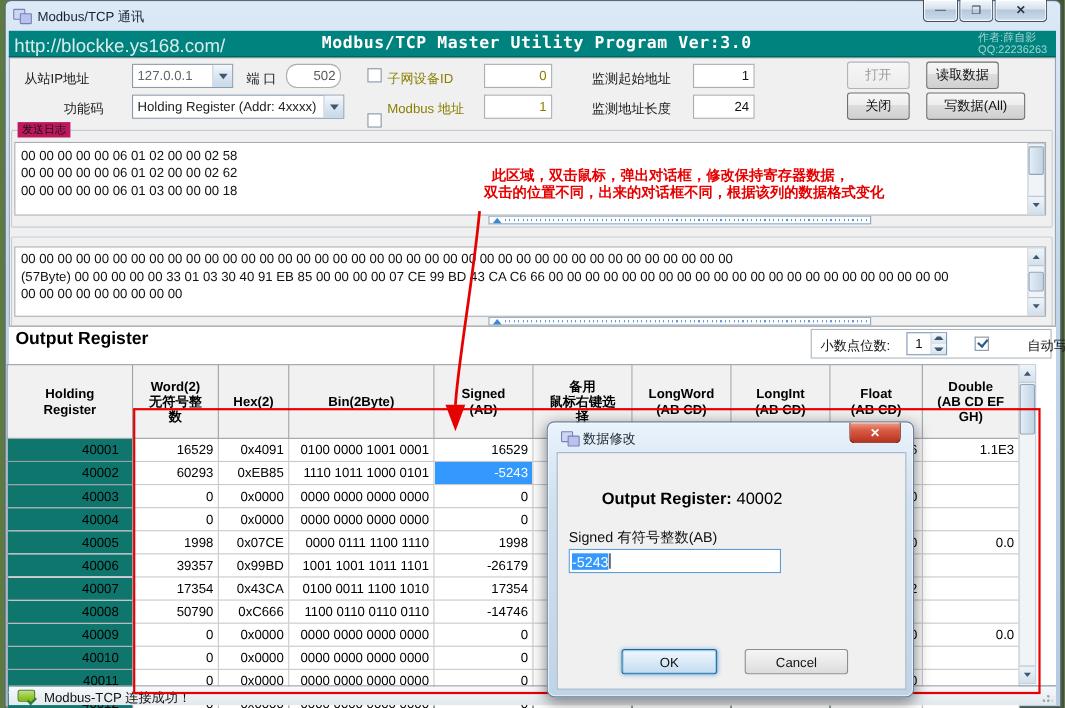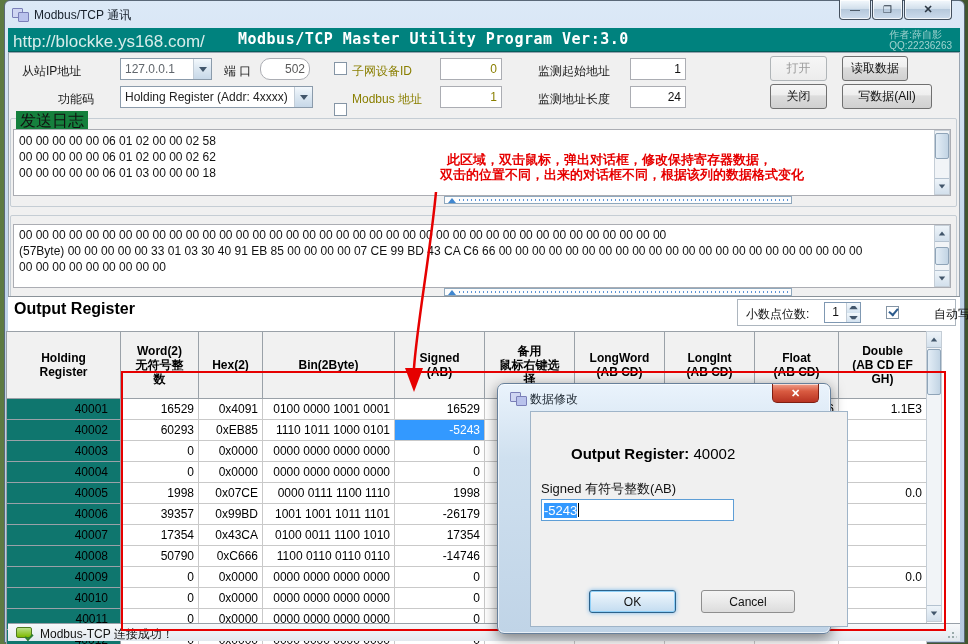--- a/index.html
+++ b/index.html
@@ -28,21 +28,21 @@
   .winbtn{height:19px;border:1px solid #44505e;border-top:none;border-radius:0 0 4px 4px;
     background:linear-gradient(#f4f9fd,#d3e0ec 45%,#b4c7da 46%,#cddced);
     box-shadow:inset 0 0 0 1px rgba(255,255,255,.75);
     display:flex;align-items:center;justify-content:center;
     font-size:10px;color:#2c3845;margin-left:1px;cursor:default;}
   .winbtn.min{width:30px;} .winbtn.max{width:29px;} .winbtn.close{width:46px;font-size:11px;font-weight:bold;}
 
   
   #tealbar{left:8px;top:28px;width:952px;height:24px;background:#00827e;border-bottom:1px solid #045e5b;box-sizing:border-box;}
   #url{left:5px;top:4px;font-size:17px;color:#d8edeb;}
-  #app-title{left:230px;top:2px;width:500px;
+  #app-title{left:230px;top:2px;width:500px;text-align:center;
     font-family:"DejaVu Sans Mono",monospace;font-weight:bold;font-size:15px;color:#ffffff;letter-spacing:.5px;}
   #author-block{right:8px;top:0;text-align:left;color:#9fd3cf;font-size:10px;line-height:11px;padding-top:1px;}
 
   
   .lbl{font-size:12px;color:#1a1a1a;}
   .lbl.olive{color:#8a7f00;}
   .field{background:#fff;border:1px solid #abadb3;box-sizing:border-box;font-size:12px;
     display:flex;align-items:center;justify-content:flex-end;padding:0 4px;color:#111;}
   .field.gray{color:#5a5a5a;border-radius:10px;}
   .field.olive{color:#8a7f00;}
@@ -56,21 +56,21 @@
   .checkbox{width:13px;height:13px;background:#fff;border:1px solid #8595a5;box-sizing:border-box;position:relative;}
   .checkbox.checked::after{content:"";position:absolute;left:2px;top:1px;width:7px;height:4px;
     border-left:2px solid #2d5c8e;border-bottom:2px solid #2d5c8e;transform:rotate(-50deg);}
   .btn{border:1px solid #707070;border-radius:3px;box-sizing:border-box;
     background:linear-gradient(#f6f6f6,#eeeeee 45%,#dddddd 46%,#d0d0d0);
     display:flex;align-items:center;justify-content:center;font-size:12px;color:#111;cursor:default;}
   .btn.disabled{border-color:#b0b5b8;color:#9a9a9a;background:linear-gradient(#f6f6f6,#ececec);}
 
   
   .groupbox{border:1px solid #c5cdd4;border-radius:2px;}
-  .grouplabel{font-size:16px;color:#111;background:#15803d;padding:0 4px;}
+  .grouplabel{font-size:10px;color:#111;background:#be185d;padding:0 4px;}
   .logbox{background:#fff;border:1px solid #abadb3;box-sizing:border-box;overflow:hidden;}
   .log-line{font-size:12px;line-height:16px;color:#111;white-space:nowrap;padding-left:5px;}
 
   
   .vscroll{width:16px;background:#f1f4f7;border:1px solid #c4cdd6;box-sizing:border-box;display:flex;flex-direction:column;align-items:center;}
   .vbtn{width:100%;height:15px;background:linear-gradient(#eef4f9,#d3e0ec);border-bottom:1px solid #b4c2d0;display:flex;align-items:center;justify-content:center;flex:0 0 auto;}
   .vbtn.bottom{border-top:1px solid #b4c2d0;border-bottom:none;}
   .vthumb{width:12px;background:linear-gradient(90deg,#e3edf6,#c2d4e4);border:1px solid #8fa4b8;border-radius:2px;flex:0 0 auto;}
   .vspacer{flex:1;}
   .vbtn .tri-down,.vbtn .tri-up{transform:scale(.8);}
@@ -129,21 +129,21 @@
     border:1px solid #67809b;border-radius:7px;
     background:linear-gradient(#eaf3fc,#cfe0ef 30%,#c0d4e7);
     box-shadow:0 4px 14px rgba(0,0,0,.5), inset 0 0 0 1px rgba(255,255,255,.65);
     box-sizing:border-box;}
   #dlg-title-text{left:32px;top:7px;font-size:12px;color:#1c2630;}
   #dlg-icon{left:12px;top:8px;}
   #dlg-close{left:274px;top:0;width:45px;height:18px;border:1px solid #7e1e12;border-top:none;border-radius:0 0 5px 5px;
     background:linear-gradient(#f0a08c,#d95b41 40%,#b83322);
     box-shadow:inset 0 1px 0 rgba(255,255,255,.6);
     display:flex;align-items:center;justify-content:center;color:#fff;font-size:11px;font-weight:bold;}
-  #dlg-body{left:8px;top:27px;width:318px;height:216px;background:#f0f0f0;border:1px solid #9fb4c8;box-sizing:border-box;margin-left:24px;}
+  #dlg-body{left:8px;top:27px;width:318px;height:216px;background:#f0f0f0;border:1px solid #9fb4c8;box-sizing:border-box;}
   #dlg-heading{left:40px;top:33px;font-size:15px;color:#000;}
   #dlg-heading .hb{font-weight:bold;}
   #dlg-field-label{left:10px;top:68px;font-size:13px;color:#111;}
   #dlg-input{left:10px;top:87px;width:193px;height:22px;background:#fff;border:1px solid #5e9ed6;box-sizing:border-box;
     font-size:13px;display:flex;align-items:center;padding-left:2px;}
   #dlg-input .sel{background:#3399ff;color:#fff;}
   #dlg-input .caret{width:1px;height:14px;background:#000;margin-left:1px;}
   .dlg-btn{position:absolute;height:23px;border-radius:3px;box-sizing:border-box;
     display:flex;align-items:center;justify-content:center;font-size:12px;color:#111;}
   #dlg-ok{left:58px;top:178px;width:87px;border:1px solid #2c628b;

